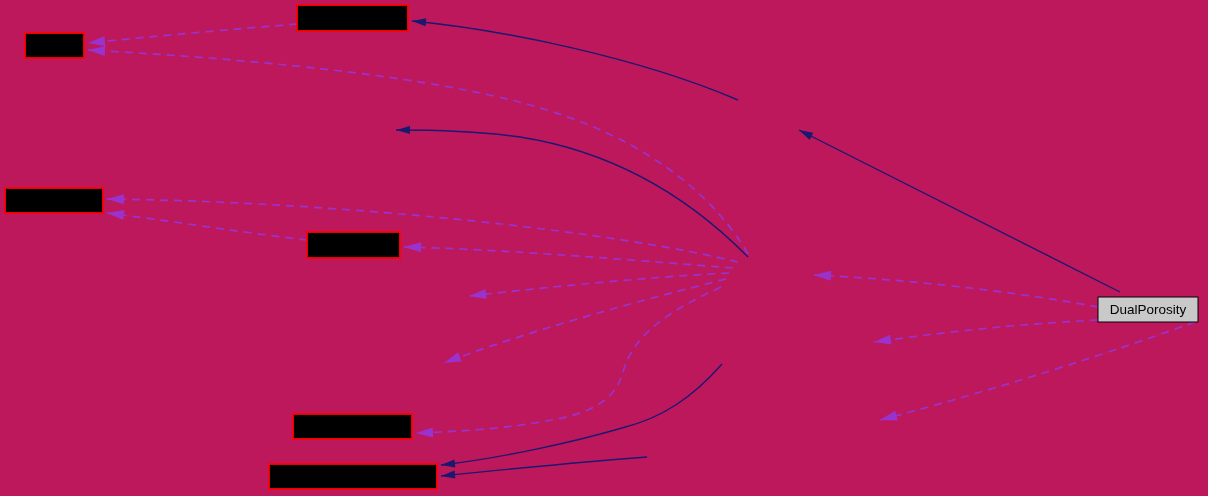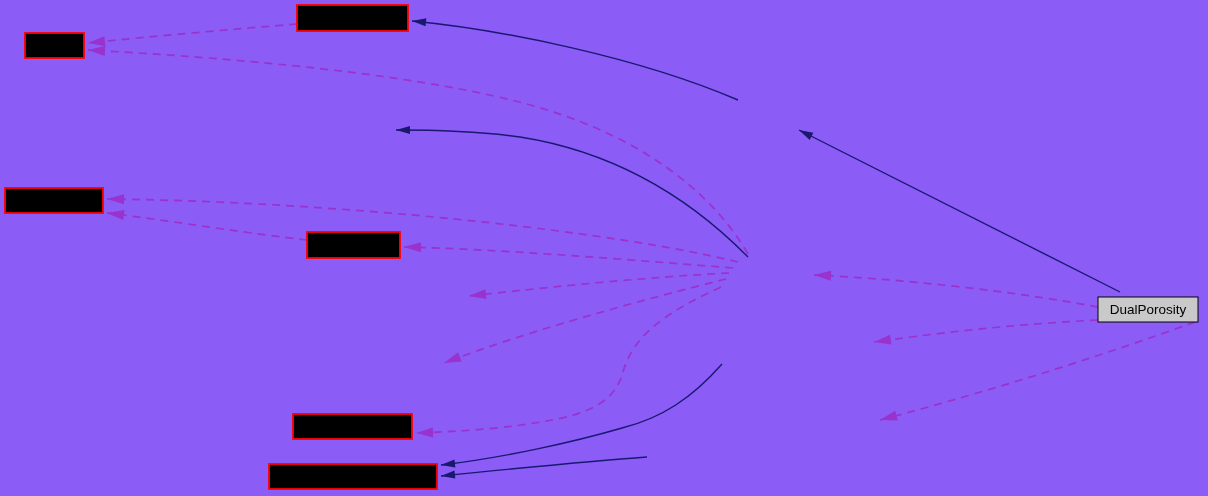--- a/index.html
+++ b/index.html
@@ -4,21 +4,21 @@
 <style>
   html, body {
     margin: 0;
     padding: 0;
     background: #000;
   }
   .canvas {
     position: relative;
     width: 1208px;
     height: 496px;
-    background: #8b5cf6;
+    background: #be185d;
     overflow: hidden;
     font-family: "Liberation Sans", sans-serif;
   }
   svg { display: block; }
   .edge { fill: none; }
   .edge.dashed-usage { stroke-dasharray: 8,6; stroke-width: 1.7px; }
   .edge.solid-inheritance { stroke-width: 1.4px; }
   .node-label {
     font-family: "Liberation Sans", sans-serif;
     font-size: 13.5px;

